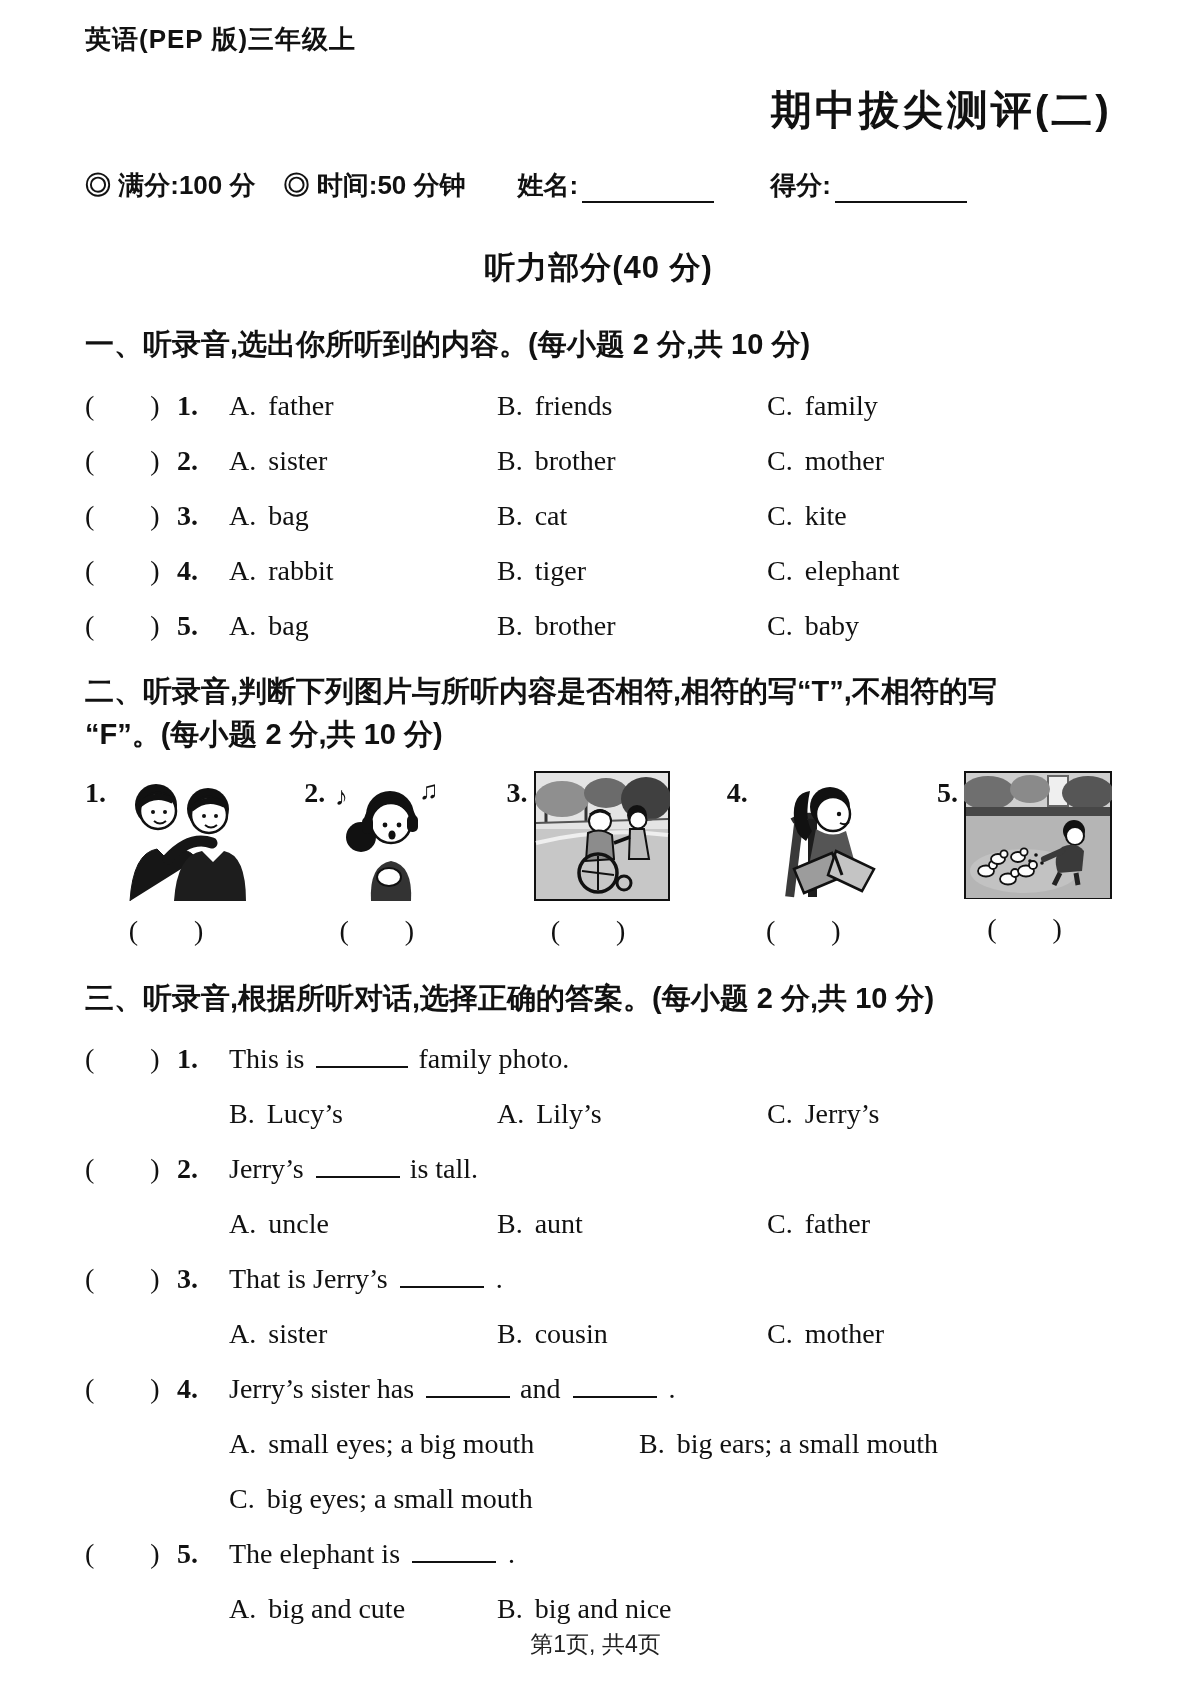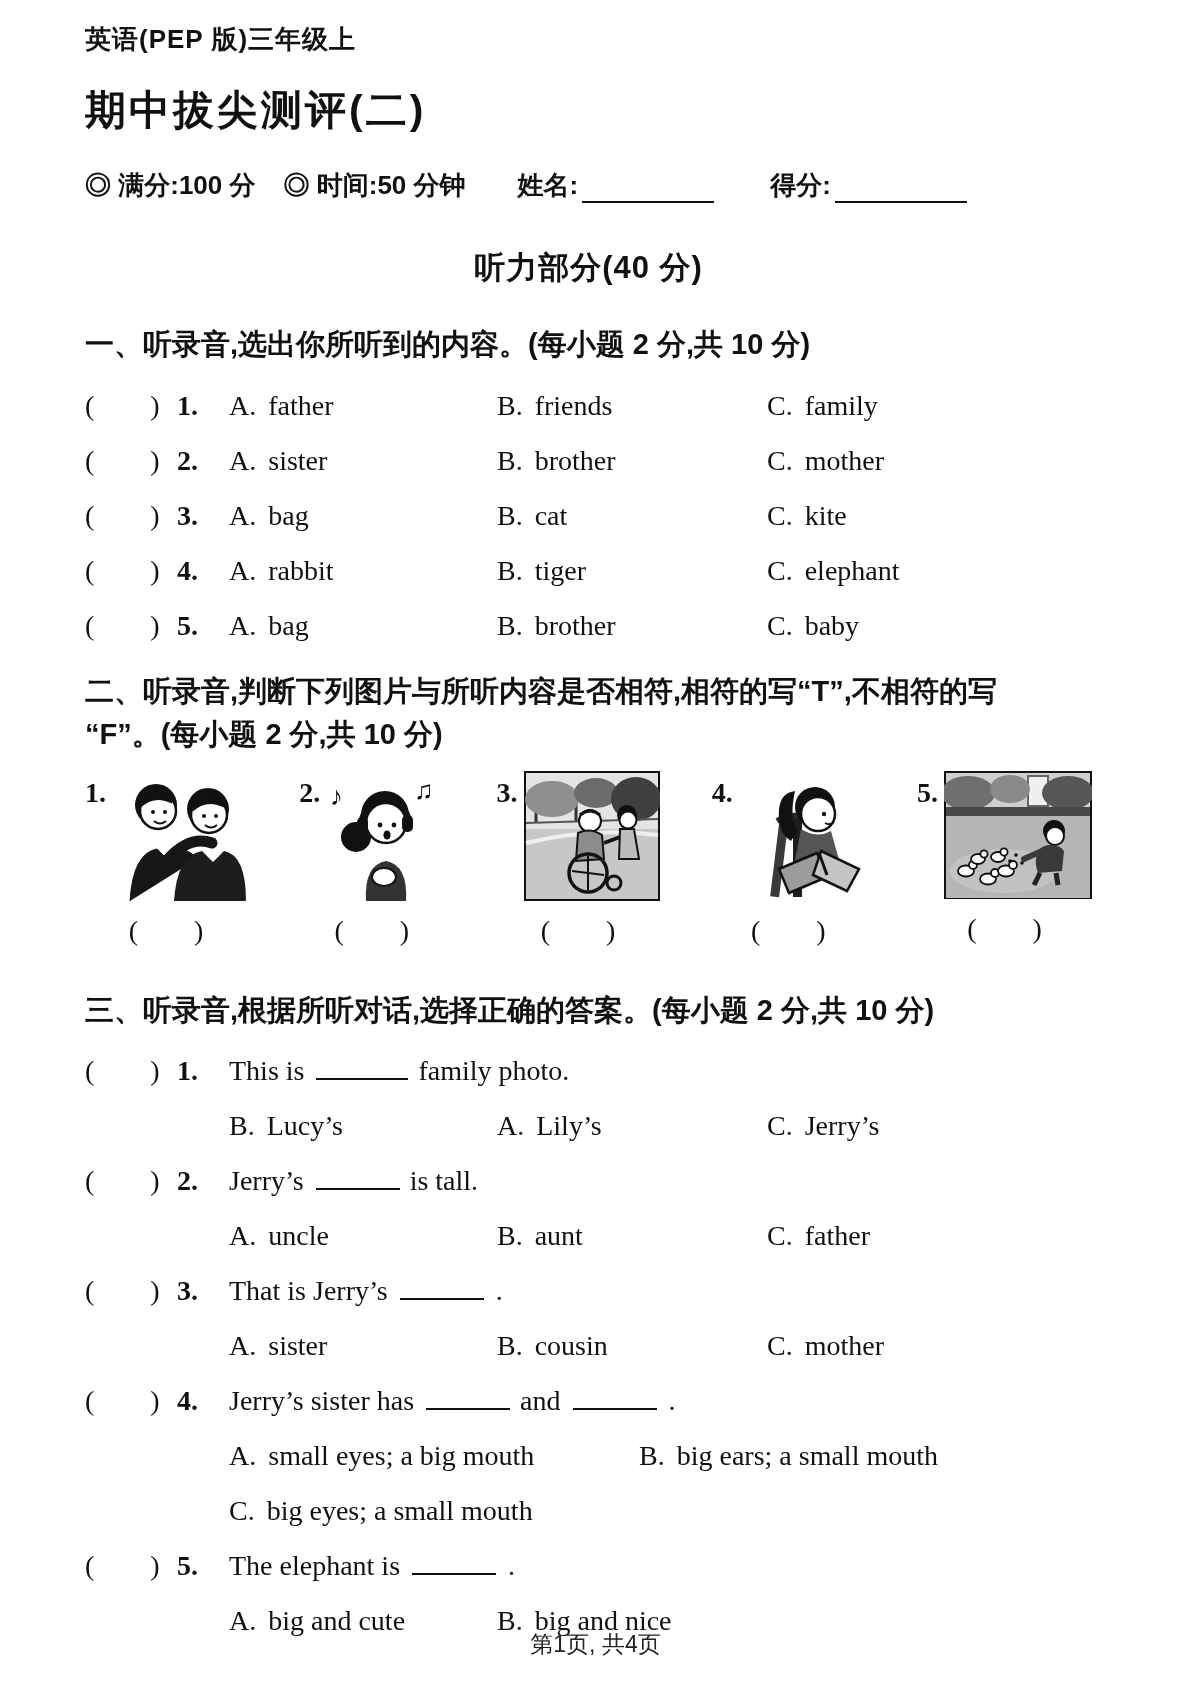--- a/index.html
+++ b/index.html
@@ -1,24 +1,24 @@
 <!DOCTYPE html>
 <html><head>
 <meta charset="utf-8">
 <style>
   html,body { margin:0; padding:0; }
   body {
     width:1191px; height:1684px; background:#ffffff; color:#111;
     font-family:"Liberation Serif", serif; position:relative; overflow:hidden;
   }
-  .sheet { padding:22px 99px 0 85px; }
+  .sheet { padding:22px 79px 0 85px; }
   .zh { font-family:"Liberation Sans", sans-serif; }
 
   .book-label { font-size:26px; font-weight:700; letter-spacing:1px; }
-  .paper-title { text-align:left; font-size:41px; font-weight:700; margin-top:26px; letter-spacing:3px; }
+  .paper-title { text-align:right; font-size:41px; font-weight:700; margin-top:26px; letter-spacing:3px; }
 
   .meta-row { display:flex; align-items:flex-end; margin-top:30px; font-size:26px; font-weight:700; }
   .meta-item { white-space:pre; }
   .meta-gap1 { margin-left:28px; }
   .meta-gap2 { margin-left:52px; }
   .meta-gap3 { margin-left:56px; }
   .wline { display:inline-block; width:132px; border-bottom:2px solid #111; height:4px; margin-left:4px; }
 
   .listening-title { text-align:center; font-size:31px; font-weight:700; margin-top:44px; letter-spacing:1px; }
 
@@ -250,21 +250,21 @@
             <ellipse cx="54" cy="86" rx="7" ry="5"></ellipse>
               <circle cx="60" cy="81" r="3.6"></circle>
           </g>
         </svg>
       </div>
       <div class="tf-bracket">(        )</div>
     </div>
 
   </div>
 
-  <div class="part-heading zh" style="margin-top:42px;">三、听录音,根据所听对话,选择正确的答案。(每小题 2 分,共 10 分)</div>
+  <div class="part-heading zh" style="margin-top:30px;">三、听录音,根据所听对话,选择正确的答案。(每小题 2 分,共 10 分)</div>
 
   <div class="stemrow">
     <span class="bracket">(        )</span>
     <span class="qno">1.</span>
     <span><span class="stem-seg">This is</span><span class="blank"></span><span class="stem-seg">family photo.</span></span>
   </div>
   <div class="optrow">
     <span><span class="okey">B.</span><span class="otext">Lucy’s</span></span>
     <span><span class="okey">A.</span><span class="otext">Lily’s</span></span>
     <span><span class="okey">C.</span><span class="otext">Jerry’s</span></span>

